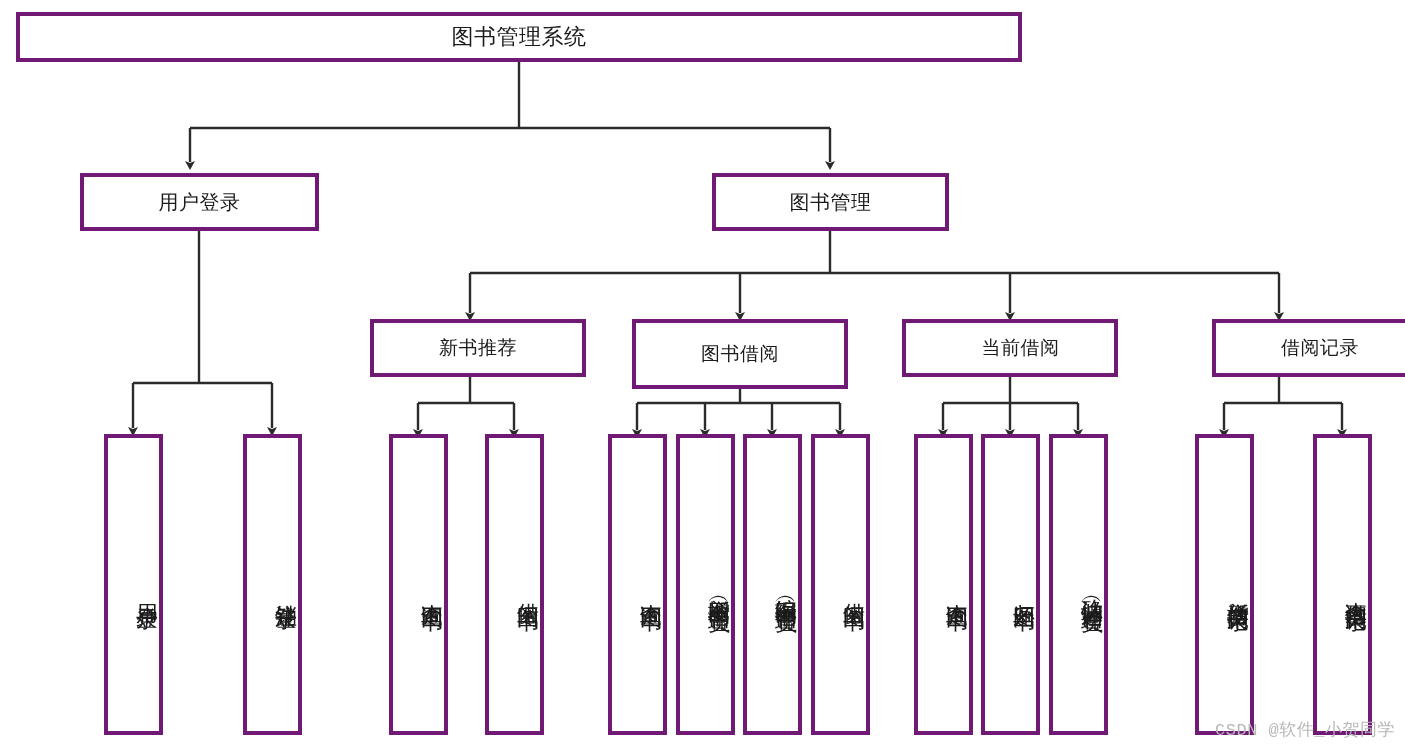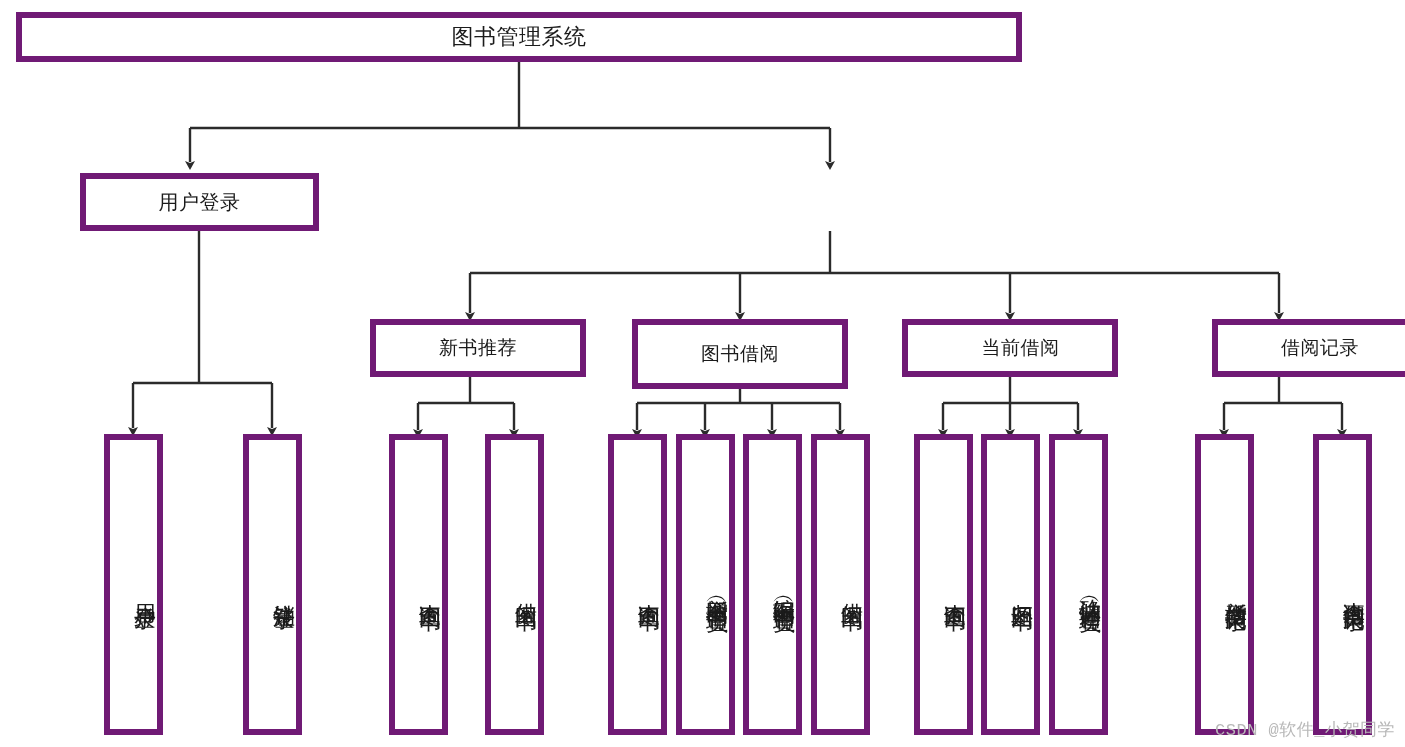--- a/index.html
+++ b/index.html
@@ -17,21 +17,21 @@
   #wires{
     position:absolute;
     left:0; top:0;
     width:1405px; height:747px;
     pointer-events:none;
   }
   .node{
     position:absolute;
     box-sizing:border-box;
     background:#ffffff;
-    border:6px solid #701a75;
+    border:4px solid #701a75;
     display:flex;
     align-items:center;
     justify-content:center;
     color:#1b1b1b;
     letter-spacing:0.5px;
   }
   .node.root{
     font-size:22px;
   }
   .node.lvl2{
@@ -117,20 +117,23 @@
     </g>
   </svg>
 
   <div class="node root" style="left:16px; top:12px; width:1006px; height:50px;">
     <span>图书管理系统</span>
   </div>
 
   <div class="node lvl2" style="left:80px; top:173px; width:239px; height:58px;">
     <span>用户登录</span>
   </div>
+  <div class="node lvl2" style="left:712px; top:173px; width:237px; height:58px;">
+    <span>图书管理</span>
+  </div>
 
   <div class="node lvl3" style="left:370px; top:319px; width:216px; height:58px;">
     <span>新书推荐</span>
   </div>
   <div class="node lvl3" style="left:632px; top:319px; width:216px; height:70px;">
     <span>图书借阅</span>
   </div>
   <div class="node lvl3" style="left:902px; top:319px; width:216px; height:58px;padding-left:21px;">
     <span>当前借阅</span>
   </div>

